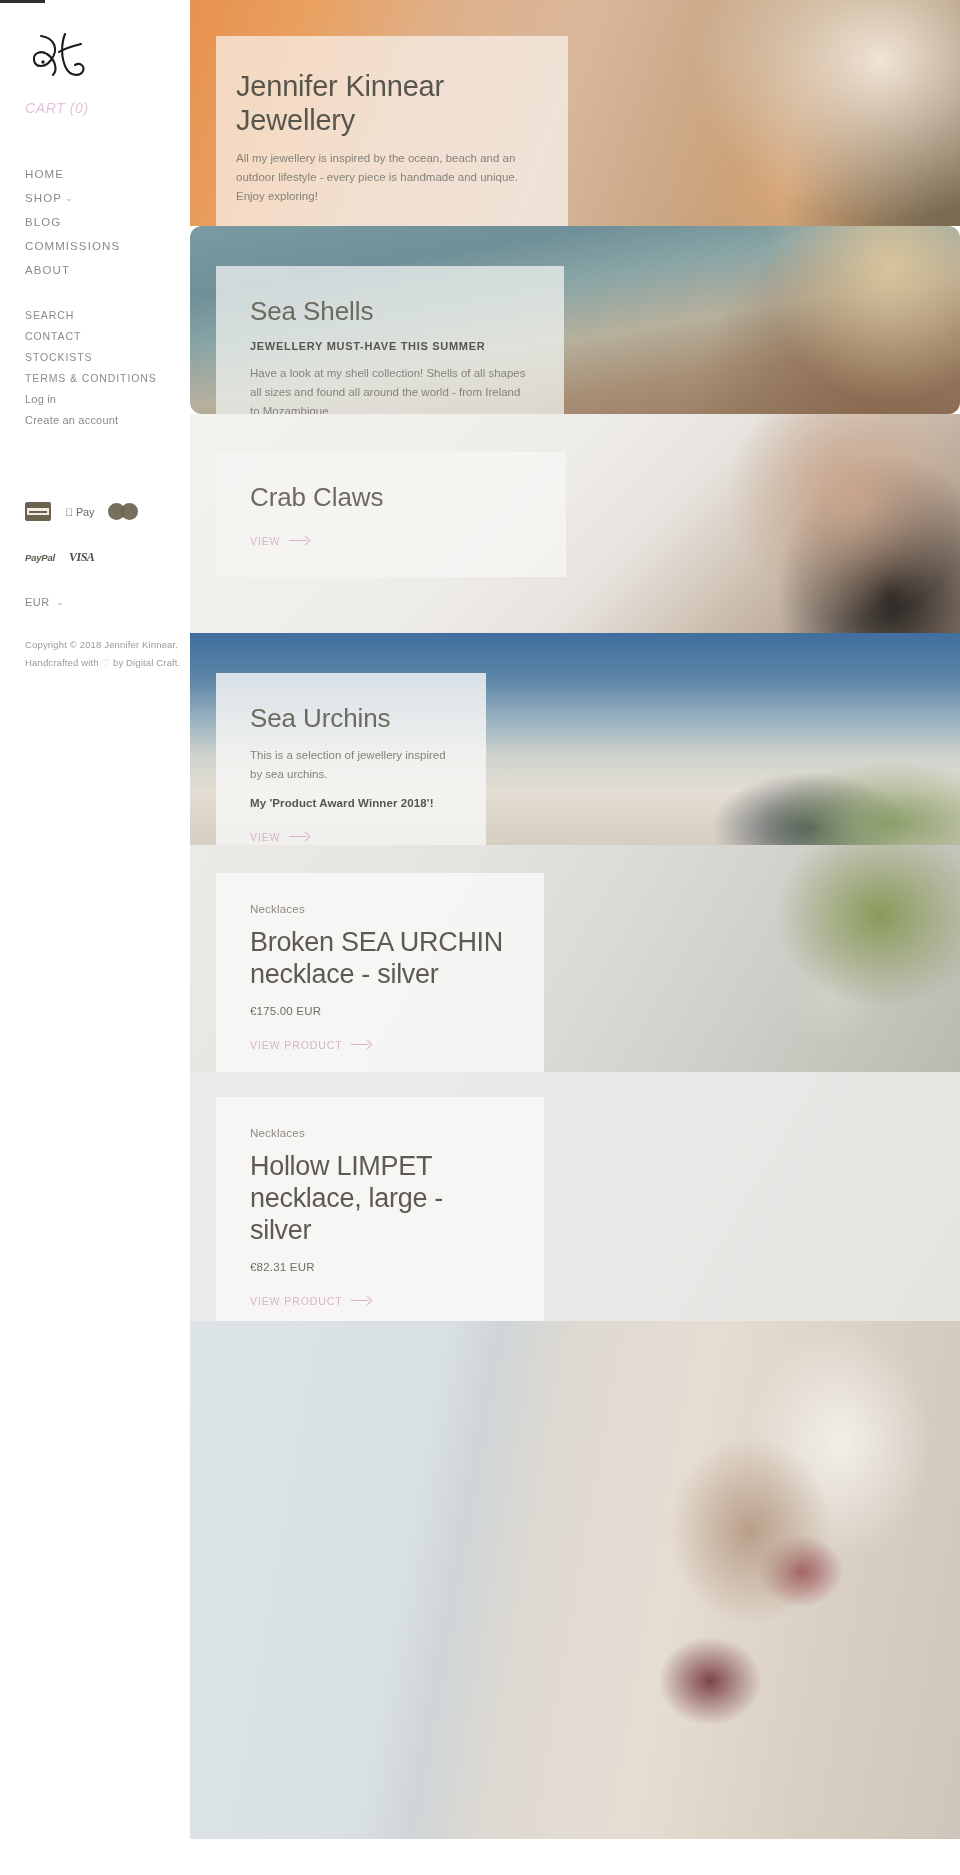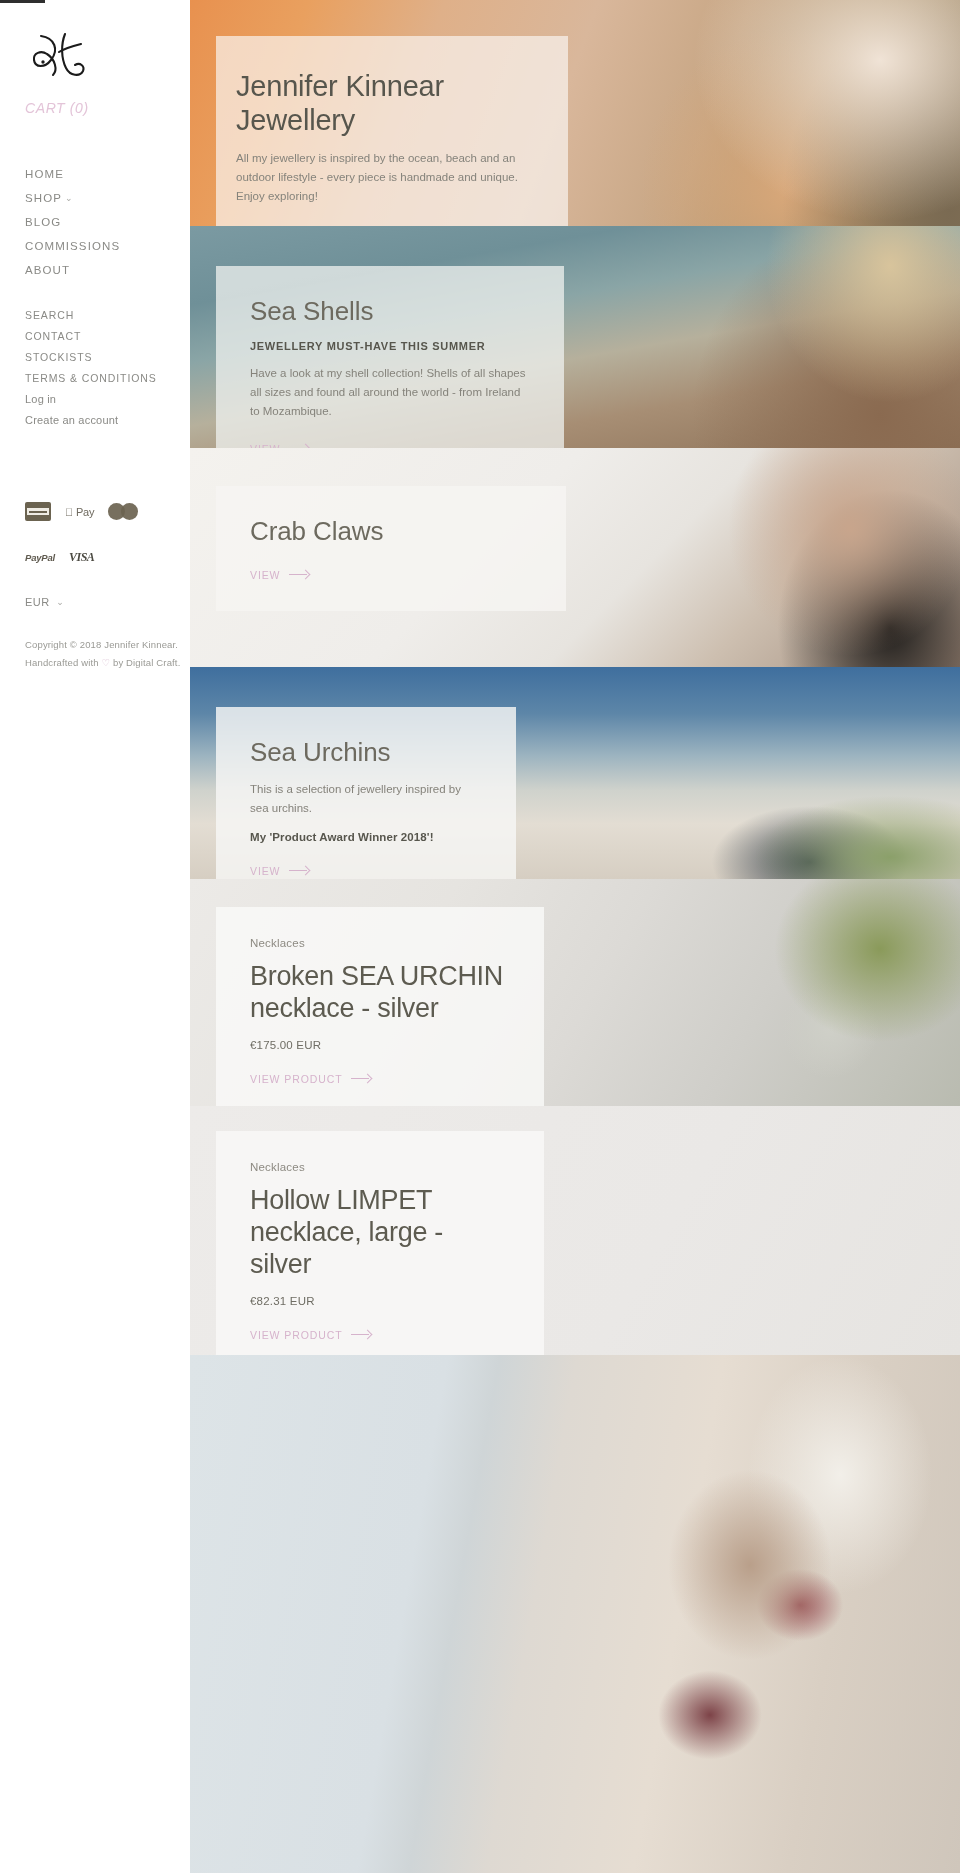--- a/index.html
+++ b/index.html
@@ -281,21 +281,21 @@
       radial-gradient(ellipse 240px 300px at 760px 210px, #7a6a52 0%, rgba(122,106,82,0) 70%),
       radial-gradient(ellipse 220px 240px at 600px 190px, #d9a87a 0%, rgba(217,168,122,0) 68%),
       linear-gradient(110deg, #e8914f 0%, #e9a05f 14%, #dfb089 30%, #d9b79b 48%, #c7a684 66%, #a68b63 82%, #8e7a5b 100%);
   }
   #block-hero .card {
     margin: 36px 0 0 26px;
     width: 352px;
     background: rgba(250,243,240,0.70);
   }
 
-  #block-shells { height: 222px; }
+  #block-shells { height: 188px; border-radius: 12px; }
   #block-shells .bg {
     background:
       radial-gradient(ellipse 200px 220px at 700px 40px, #d8c49c 0%, rgba(216,196,156,0) 62%),
       radial-gradient(ellipse 260px 280px at 690px 190px, #8a6a50 0%, rgba(138,106,80,0) 72%),
       linear-gradient(170deg, #7b9aa2 0%, #6f9098 22%, #8aa5a6 38%, #b6b09c 56%, #a78e74 74%, #8d7258 100%);
   }
   #block-shells .card {
     margin: 40px 0 0 26px;
     width: 348px;
     padding: 30px 34px 30px 34px;
@@ -318,21 +318,21 @@
 
   #block-urchin { height: 212px; }
   #block-urchin .bg {
     background:
       radial-gradient(ellipse 200px 90px at 700px 190px, #8ba06a 0%, rgba(139,160,106,0) 68%),
       radial-gradient(ellipse 140px 80px at 620px 195px, #3c4650 0%, rgba(60,70,80,0) 70%),
       linear-gradient(180deg, #3f6f9e 0%, #5d86a8 22%, #9db4c0 42%, #cfd2cc 58%, #e3ddd3 74%, #d6cec2 100%);
   }
   #block-urchin .card {
     margin: 40px 0 0 26px;
-    width: 300px;
+    width: 270px;
     padding: 30px 34px 28px 34px;
     background: rgba(246,247,245,0.82);
   }
 
   #block-prod1 { height: 227px; }
   #block-prod1 .bg {
     background:
       radial-gradient(ellipse 170px 150px at 690px 70px, #8a9a5a 0%, rgba(138,154,90,0) 62%),
       radial-gradient(circle 70px at 640px 150px, #cfd0c8 0%, rgba(207,208,200,0) 70%),
       linear-gradient(120deg, #eceae7 0%, #e6e4e0 30%, #dcdad6 52%, #cfcec9 72%, #b9bbb0 100%);

